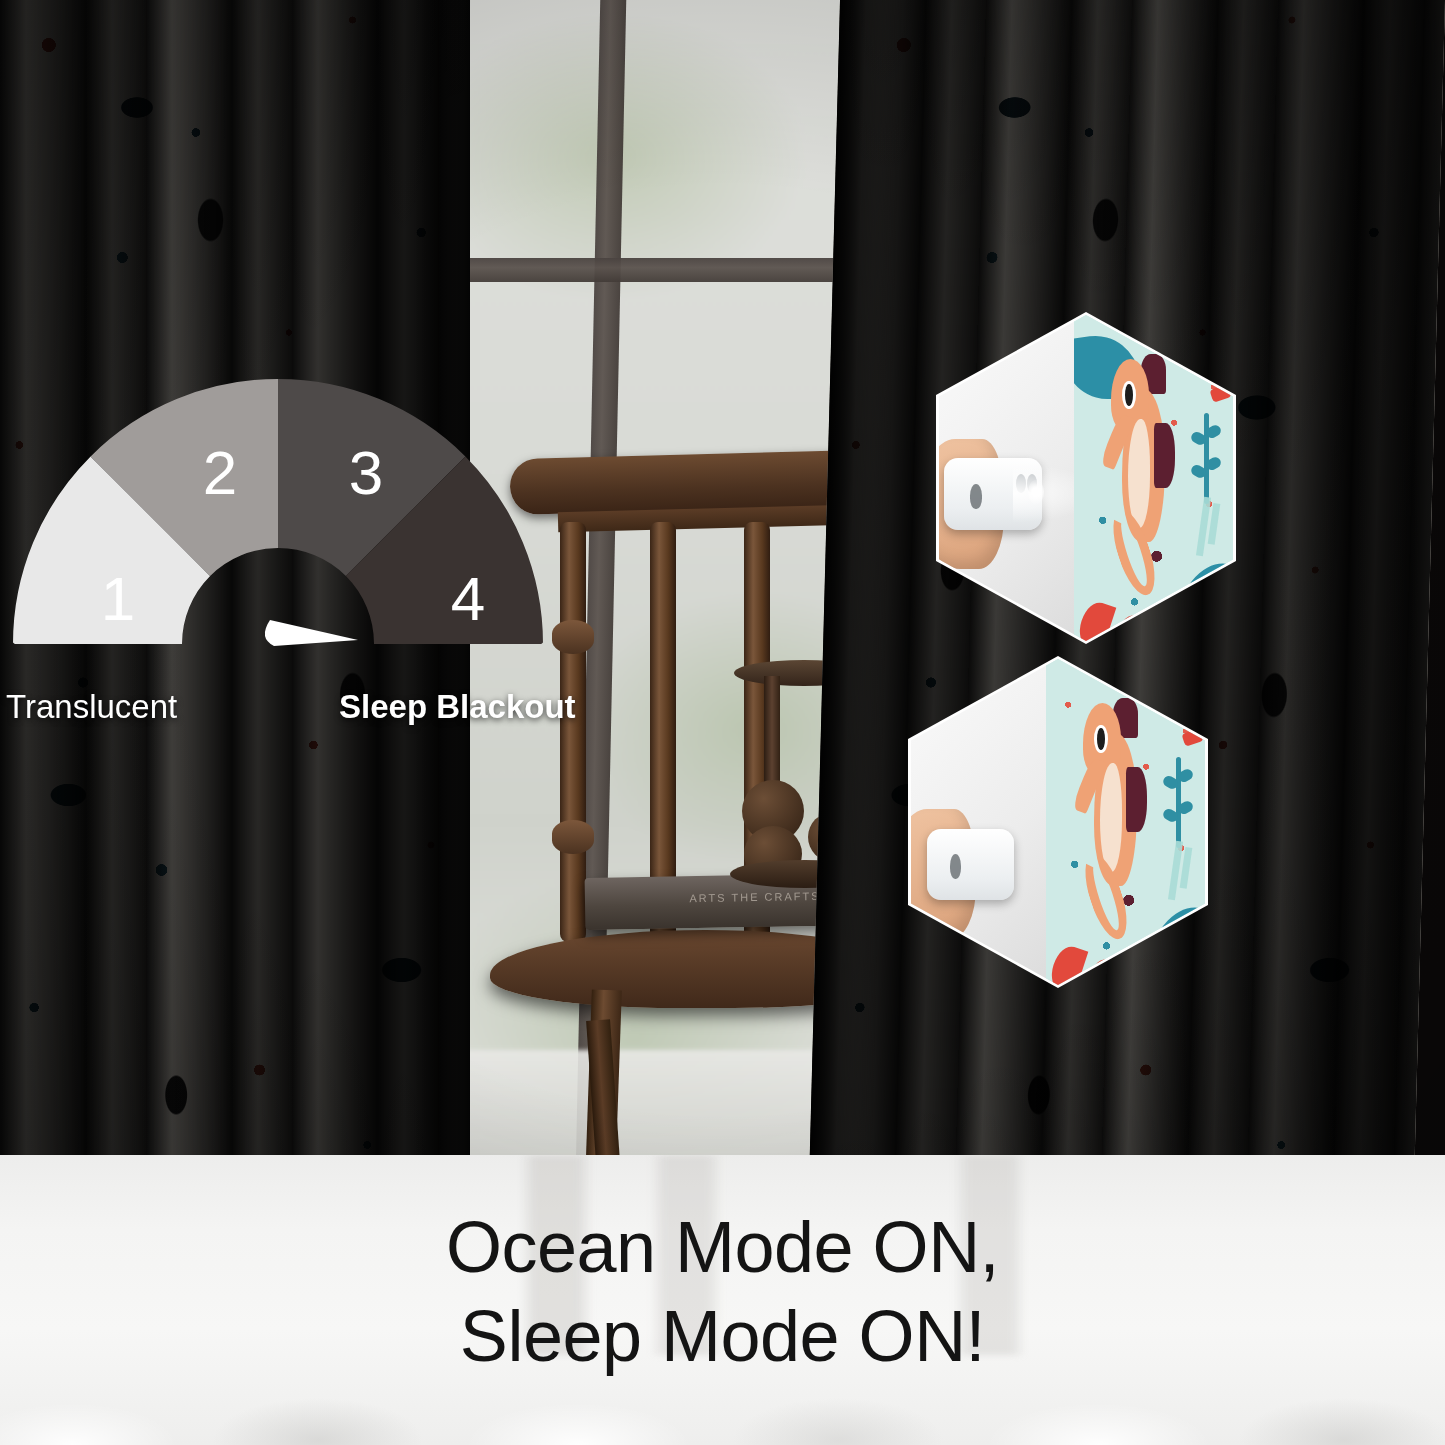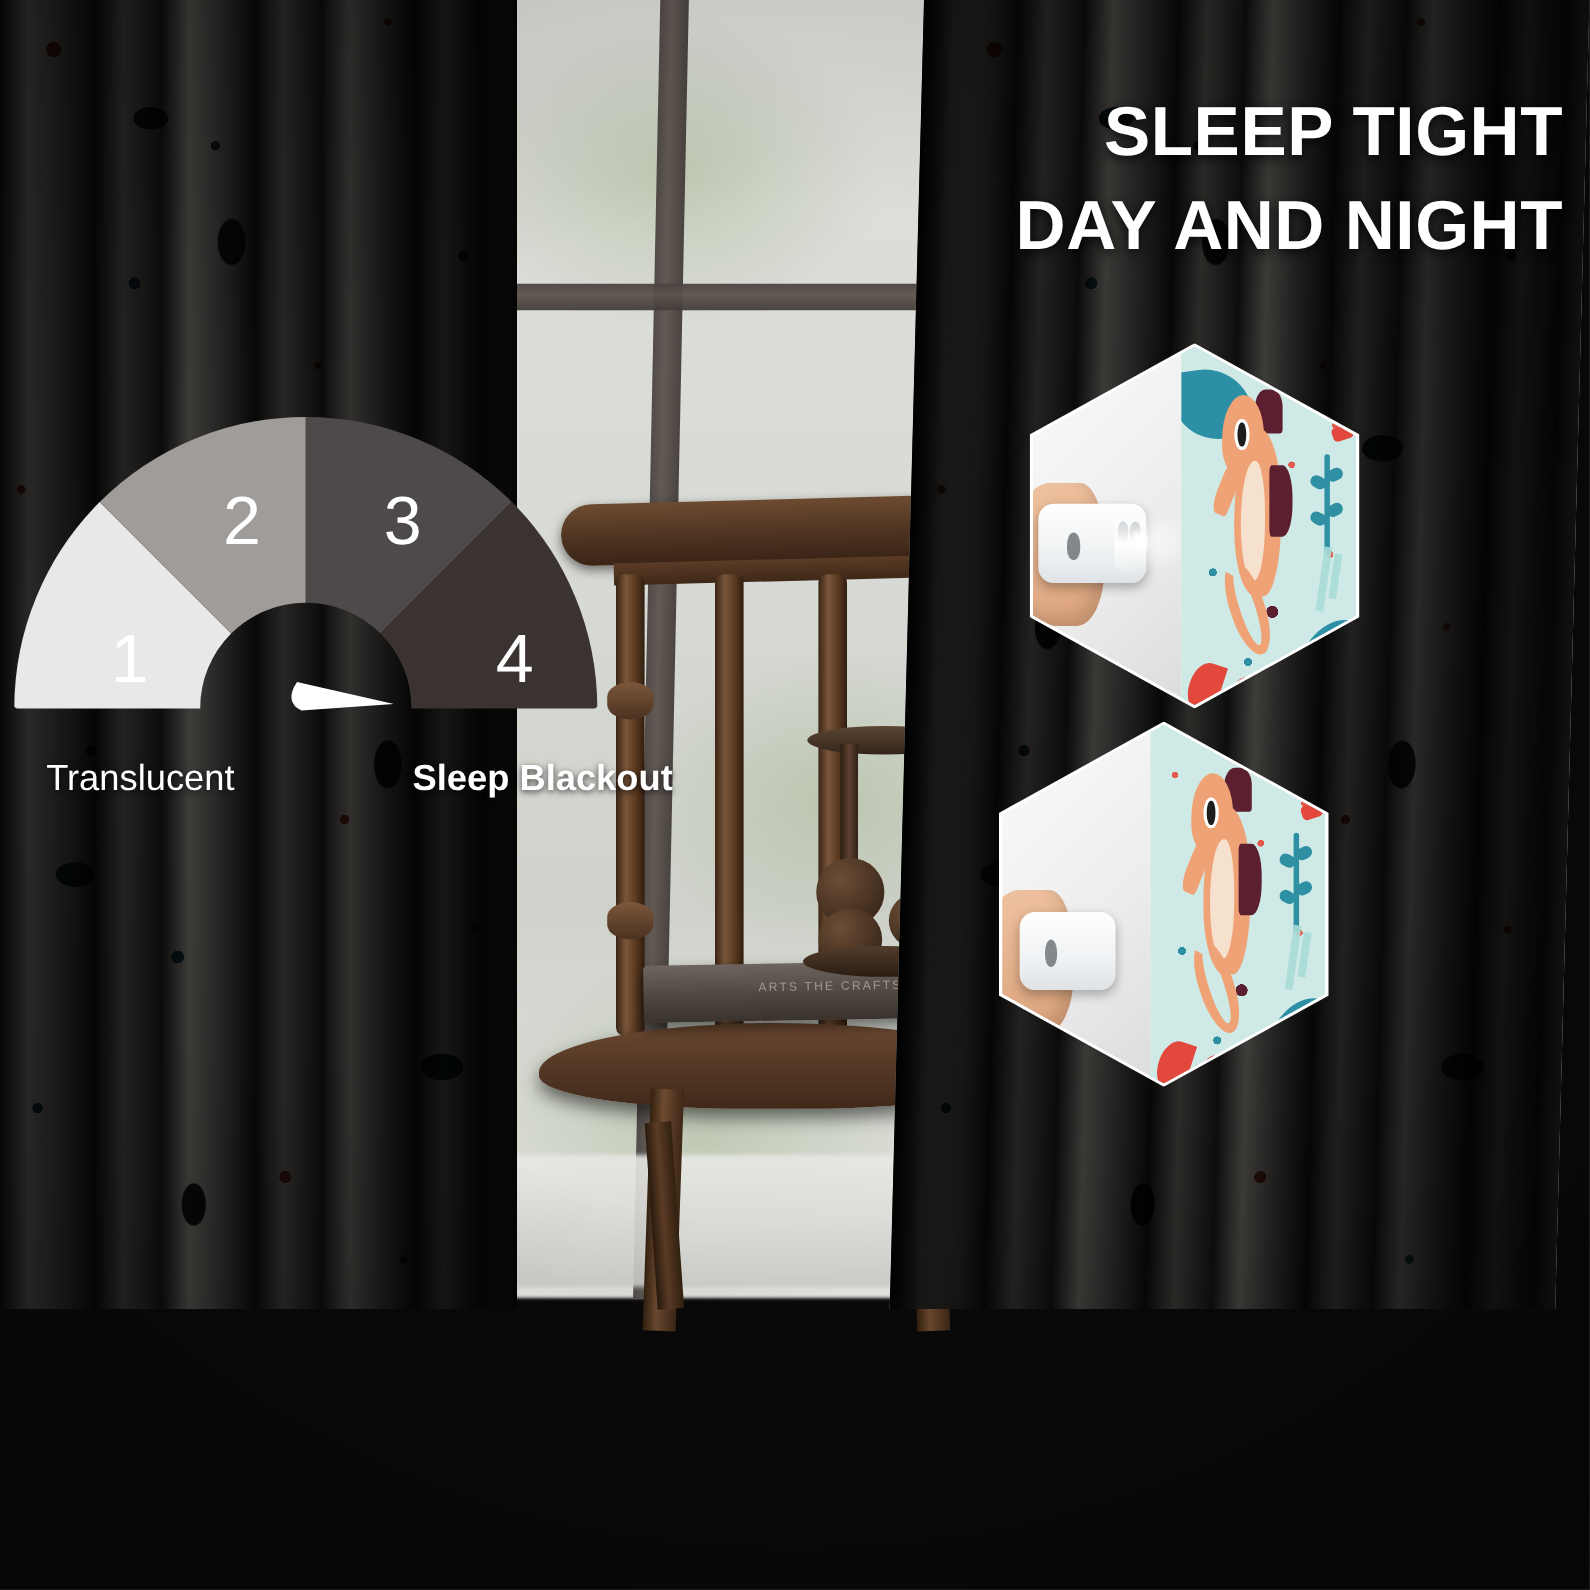--- a/index.html
+++ b/index.html
@@ -140,21 +140,21 @@
     background:linear-gradient(270deg, rgba(0,0,0,0), rgba(0,0,0,.9));
   }
   .curtain-right{ transform:skewX(-1.5deg); transform-origin:top left; }
 
   
   .gauge-wrap{ position:absolute; left:8px; top:352px; width:540px; height:300px; }
   .gauge-wrap svg{ display:block; }
   .gauge-num{ fill:#ffffff; font-family:"Liberation Sans", sans-serif;
     font-size:62px; text-anchor:middle; dominant-baseline:middle; }
 
-  .gauge-labels{ position:absolute; left:0; top:688px; width:600px; height:46px;margin-left:36px; }
+  .gauge-labels{ position:absolute; left:0; top:688px; width:600px; height:46px; }
   .lbl{ position:absolute; color:#fff; font-size:33px; font-family:"Liberation Sans", sans-serif;
         text-shadow:0 2px 6px rgba(0,0,0,.7); white-space:nowrap;}
   .lbl-left{ left:6px; top:0; }
   .lbl-right{ left:339px; top:0; font-weight:bold; }
 
   
   .headline{ position:absolute; right:24px; top:78px; text-align:right; }
   .headline div{ color:#fff; font-weight:bold; font-size:63px; line-height:1.35;
     letter-spacing:.5px; text-shadow:0 3px 10px rgba(0,0,0,.8); white-space:nowrap;}
 
@@ -338,24 +338,20 @@
     <div class="curtain curtain-right">
       <div class="fabric"></div>
       <div class="drape"></div>
       <div class="drape2"></div>
       <div class="edge"></div>
     </div>
 
     <div class="vignette"></div>
   </div>
 
-  <div class="headline">
-    <div>SLEEP TIGHT</div>
-    <div>DAY AND NIGHT</div>
-  </div>
 
   <div class="gauge-wrap">
     <svg width="540" height="300" viewBox="0 0 540 300">
       <defs>
         <clipPath id="roundClip">
           <rect x="0" y="0" width="540" height="296" rx="18" ry="18"></rect>
         </clipPath>
       </defs>
       <g clip-path="url(#roundClip)">
 
@@ -452,14 +448,22 @@
           </div>
           <div class="splash"></div>
           <div class="whale-bot"></div>
           <div class="claw claw-a"></div>
           <div class="claw claw-b"></div>
         </div>
       </div>
     </div>
   </div>
 
+  <div class="bottom-band">
+    <div class="band-legs"></div>
+    <div class="band-folds"></div>
+    <div class="caption">
+      <div>Ocean Mode ON,</div>
+      <div>Sleep Mode ON!</div>
+    </div>
+  </div>
 
 </div>
 
 </body></html>

